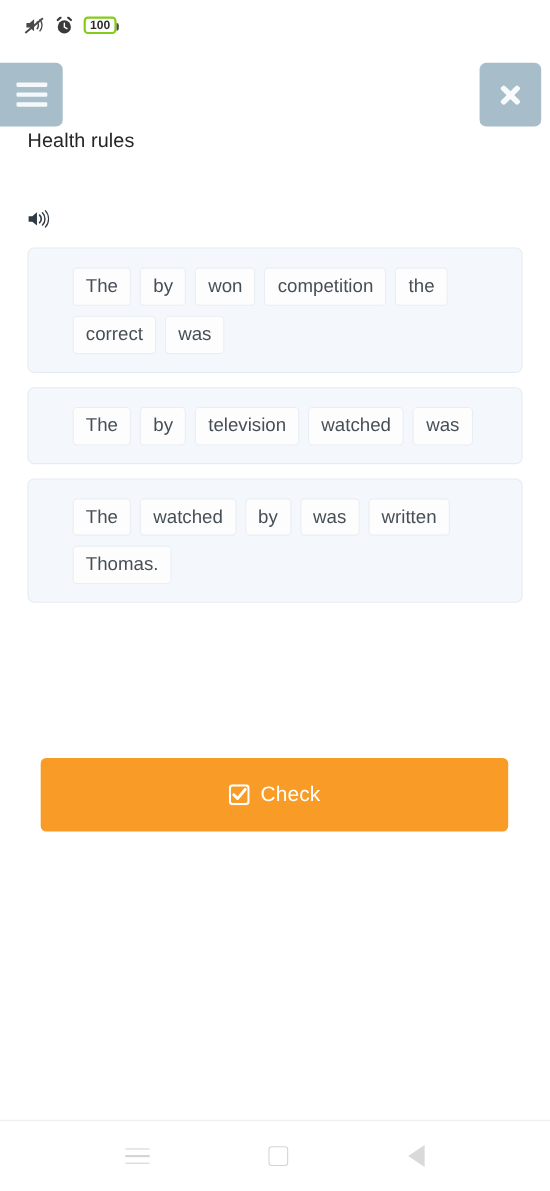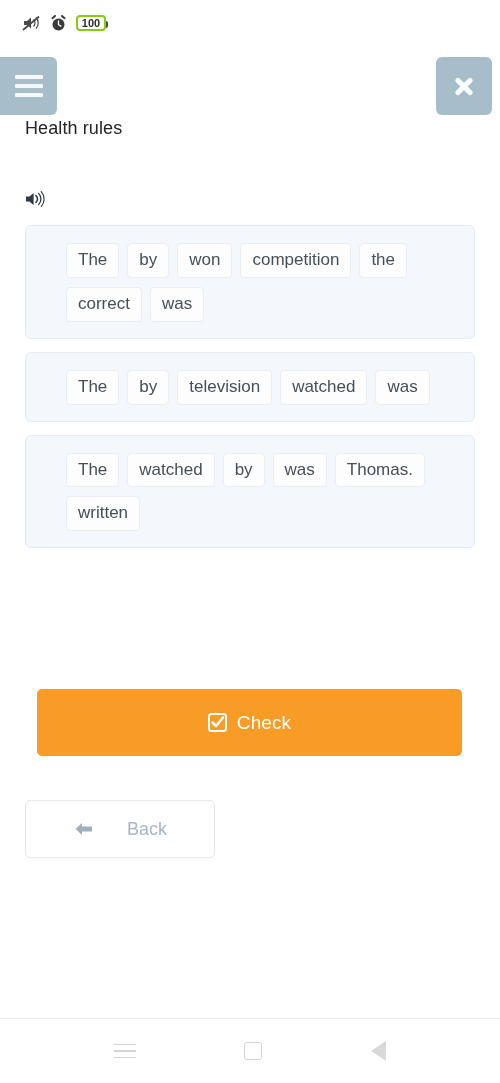--- a/index.html
+++ b/index.html
@@ -296,45 +296,37 @@
         <span class="chip">was</span>
       </div>
     </div>
 
     <div class="card">
       <div class="chips">
         <span class="chip">The</span>
         <span class="chip">watched</span>
         <span class="chip">by</span>
         <span class="chip">was</span>
+        <span class="chip">written</span>
         <span class="chip">Thomas.</span>
-        <span class="chip">written</span>
       </div>
     </div>
 
   </div>
 
   <div class="check-btn">
     <span class="check-box-ic">
       <svg width="19" height="19" viewBox="0 0 19 19">
         <rect x="1" y="1" width="17" height="17" rx="2.5" fill="none" stroke="#ffffff" stroke-width="2"></rect>
         <path d="M4.5 9.5 L8 13 L15 4.5" stroke="#ffffff" stroke-width="2.6" fill="none" stroke-linecap="round" stroke-linejoin="round"></path>
       </svg>
     </span>
     <span class="check-label">Check</span>
   </div>
 
-  <div class="back-btn">
-    <span class="arrow-left-ic">
-      <svg width="22" height="18" viewBox="0 0 22 18">
-        <path d="M9 3 L2.5 9 L9 15 L9 11.5 L19 11.5 L19 6.5 L9 6.5 Z" fill="#9fb0bd"></path>
-      </svg>
-    </span>
-    <span class="back-label">Back</span>
-  </div>
 
   <div class="nav-bar">
     <div class="nav-recents">
       <i></i>
         <i></i>
         <i></i>
     </div>
     <div class="nav-home"></div>
     <div class="nav-back"></div>
   </div>

